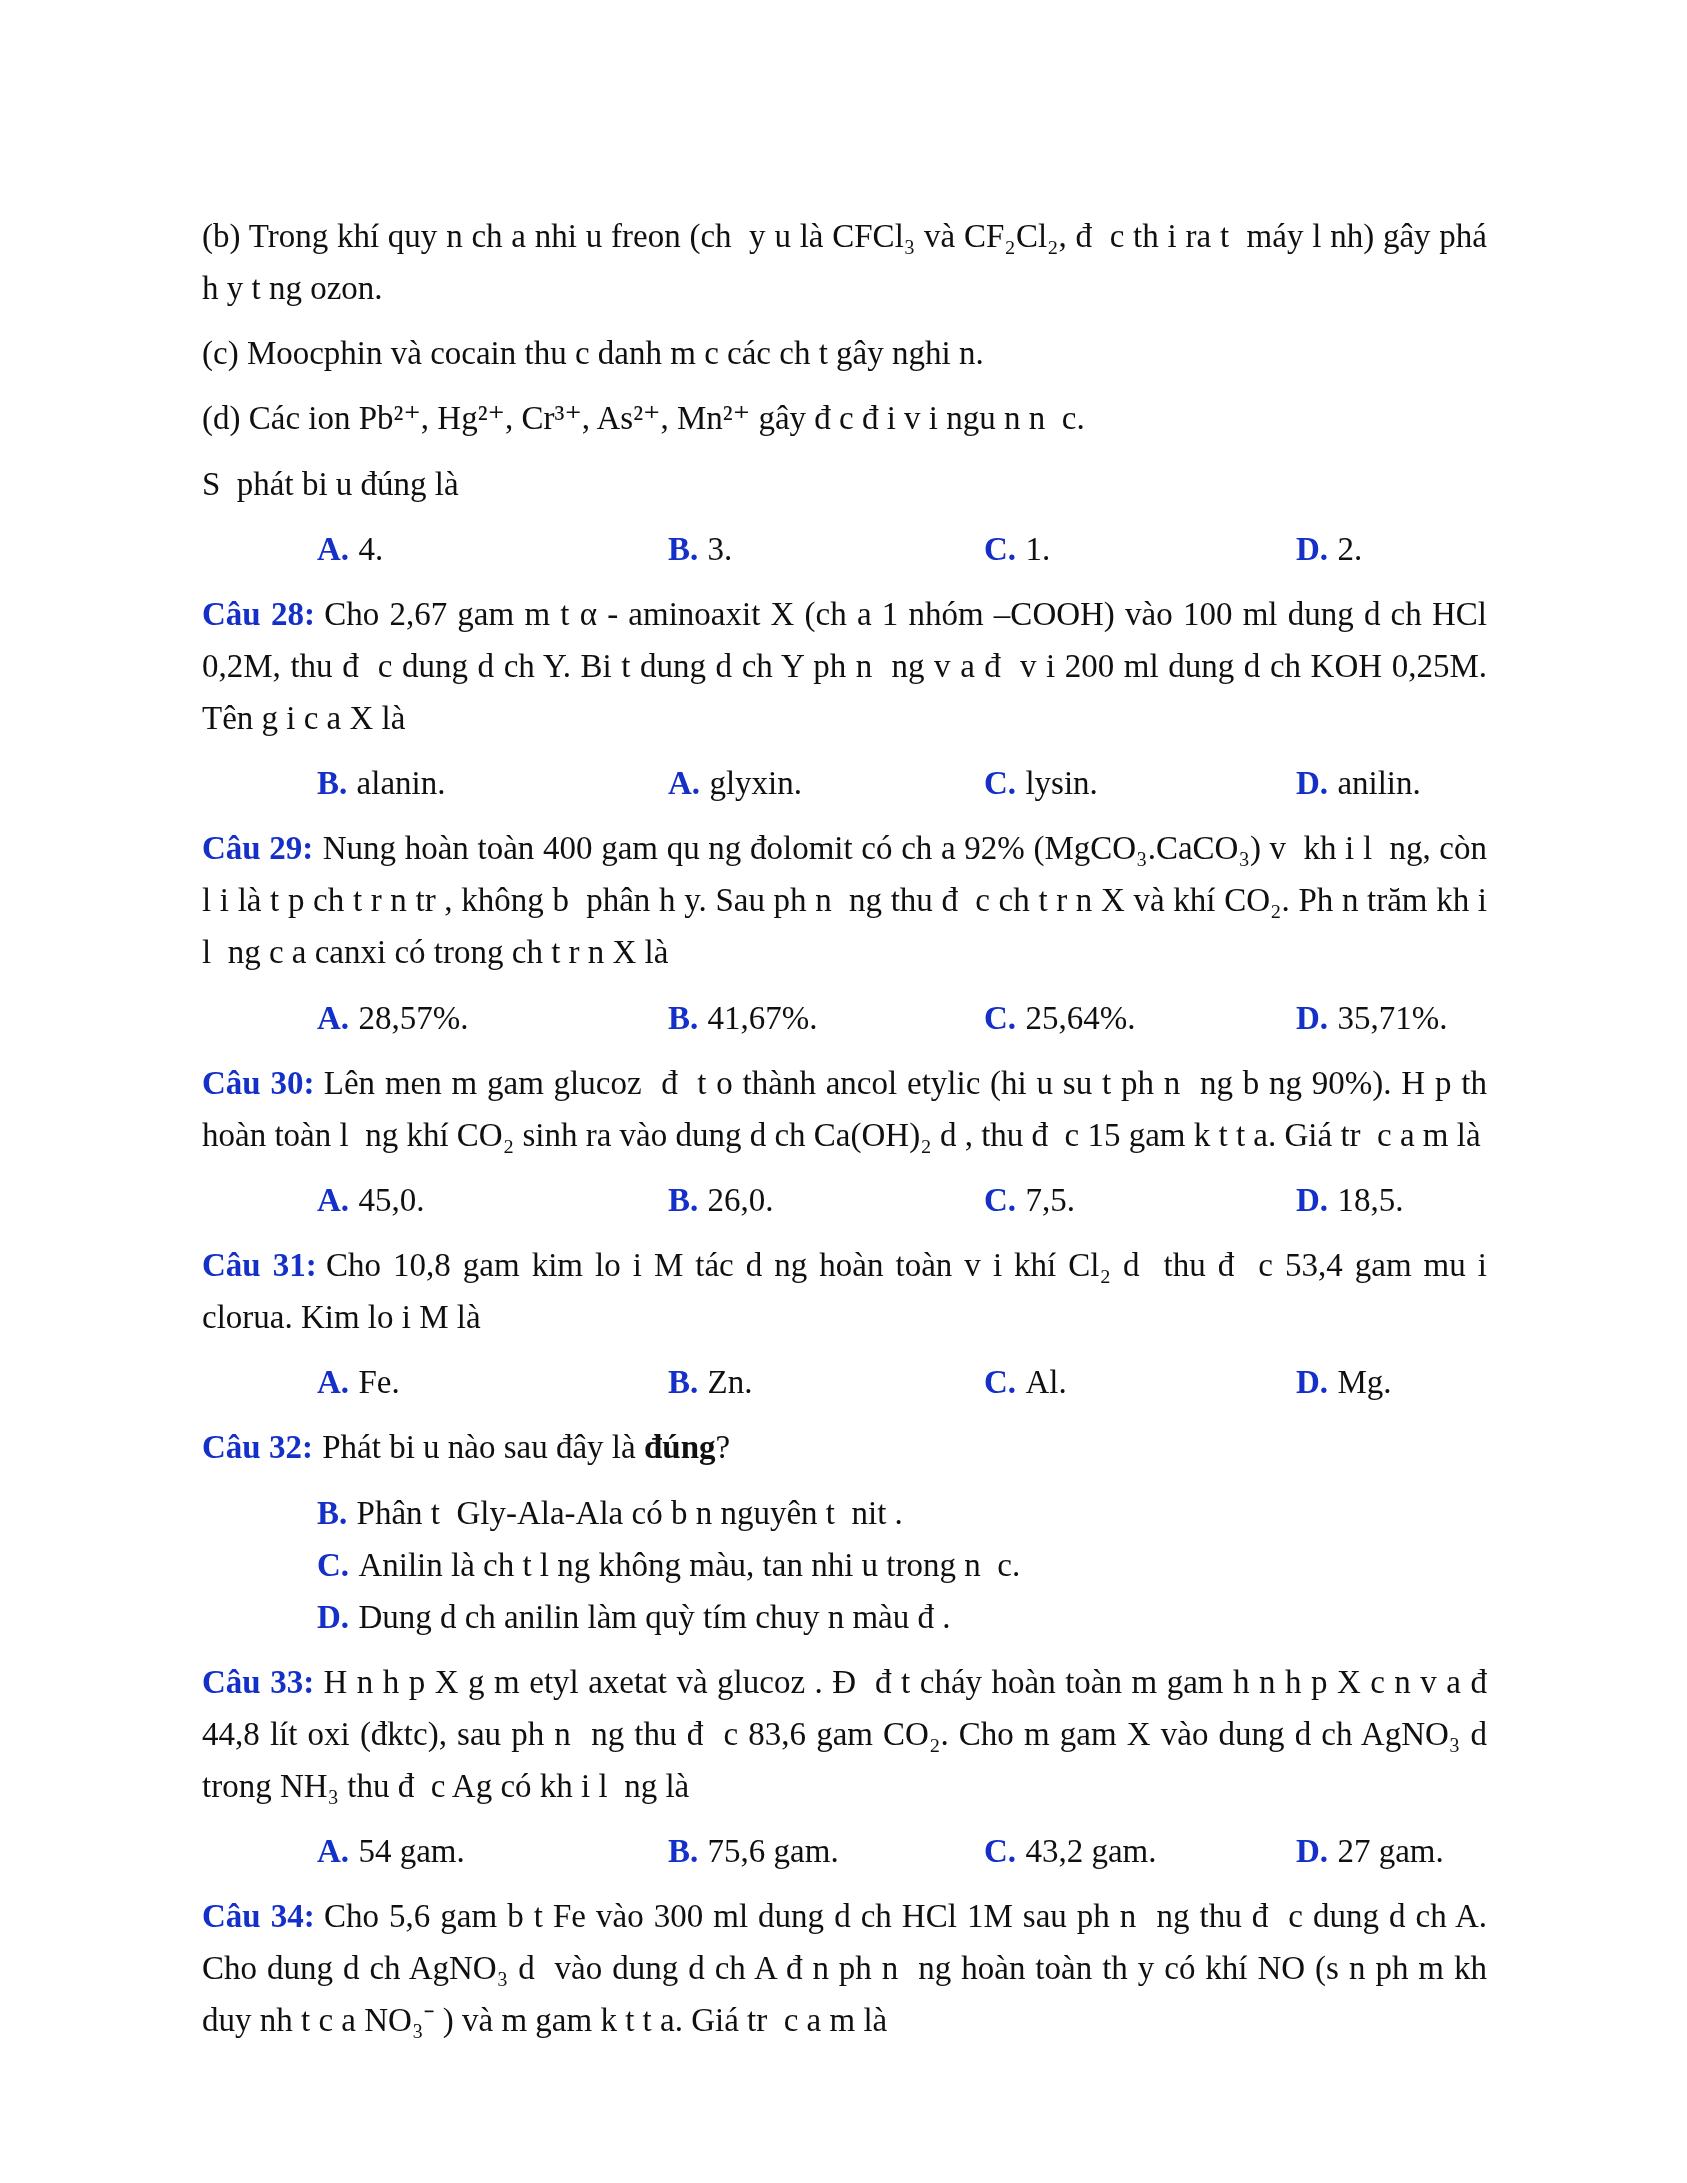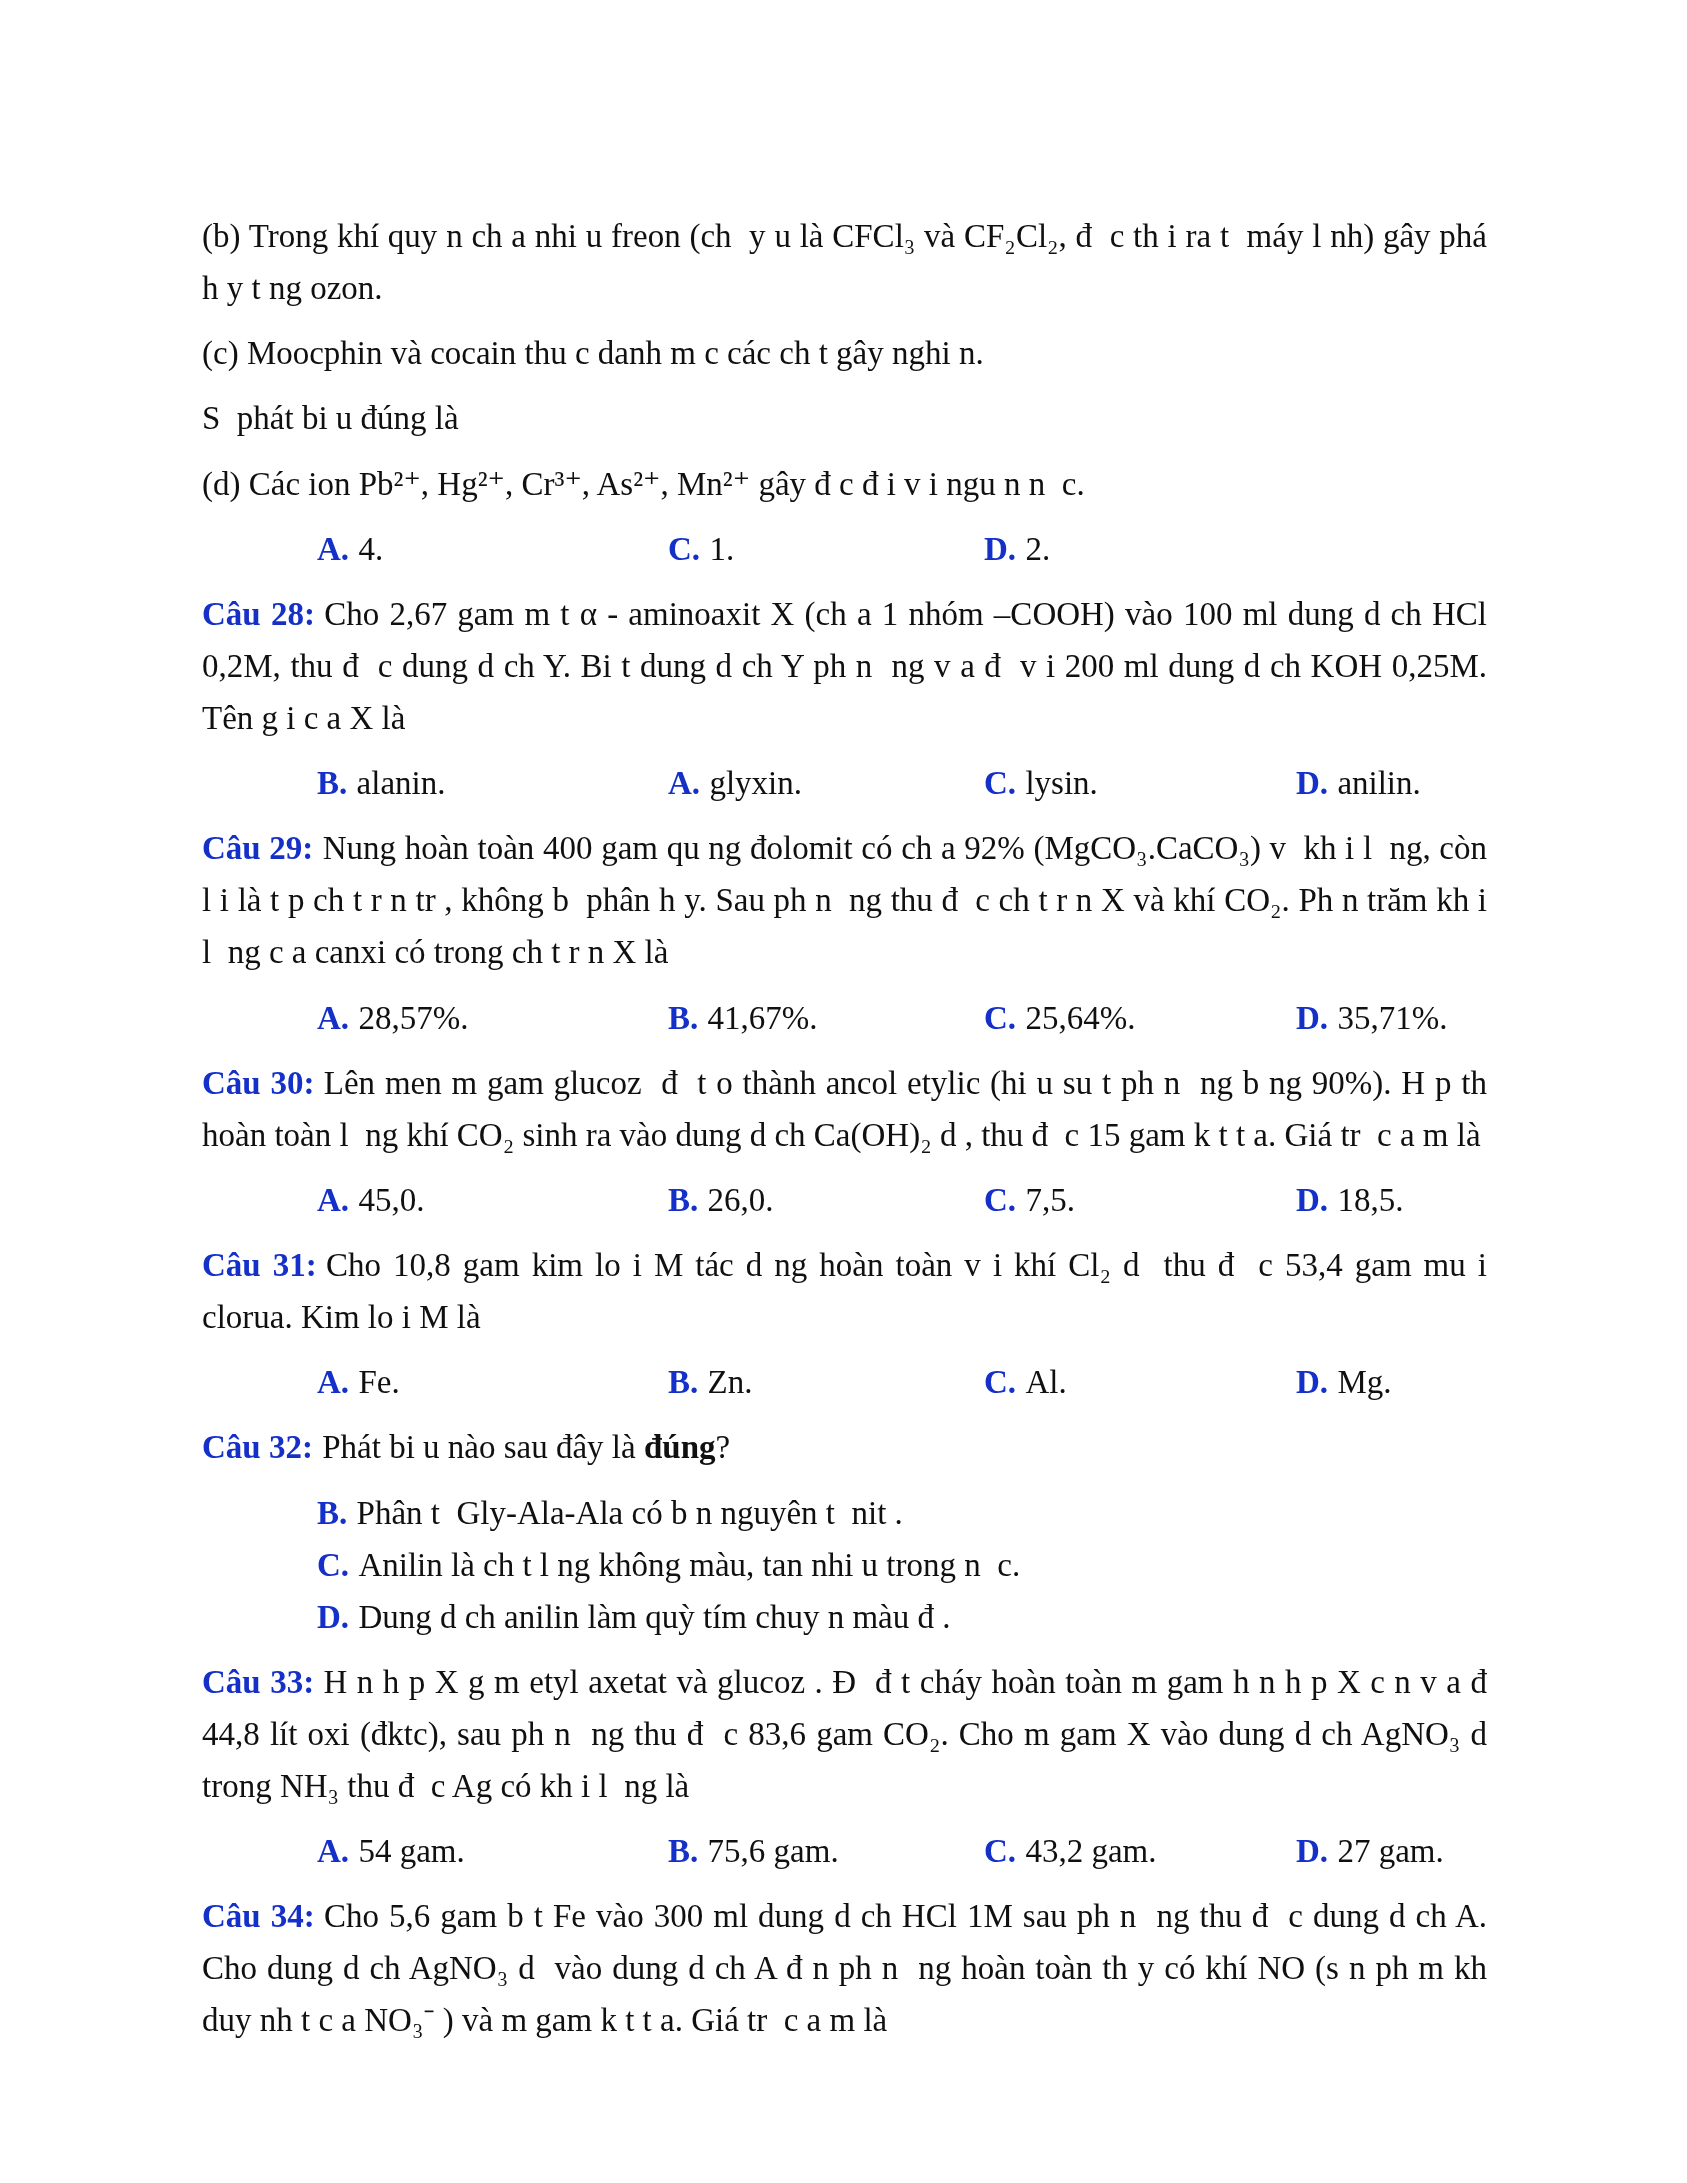--- a/index.html
+++ b/index.html
@@ -46,25 +46,26 @@
     white-space:pre-wrap;
   }
 </style>
 </head>
 <body>
 
 <div class="page">
 
   <p class="para">(b) Trong khí quy n ch a nhi u freon (ch  y u là CFCl₃ và CF₂Cl₂, đ  c th i ra t  máy l nh) gây phá h y t ng ozon.</p>
   <p class="para">(c) Moocphin và cocain thu c danh m c các ch t gây nghi n.</p>
+  <p class="para">(d) Các ion Pb²⁺, Hg²⁺, Cr³⁺, As²⁺, Mn²⁺ gây đ c đ i v i ngu n n  c.</p>
   <p class="para">S  phát bi u đúng là</p>
-  <p class="para">(d) Các ion Pb²⁺, Hg²⁺, Cr³⁺, As²⁺, Mn²⁺ gây đ c đ i v i ngu n n  c.</p>
 
   <div class="opts">
     <span class="opt"><b class="ol">A.</b><span>4.</span></span>
+    <span class="opt"><b class="ol">B.</b><span>3.</span></span>
     <span class="opt"><b class="ol">C.</b><span>1.</span></span>
     <span class="opt"><b class="ol">D.</b><span>2.</span></span>
   </div>
 
   <p class="para q"><span class="qlabel">Câu 28:</span><span class="qtext">Cho 2,67 gam m t α - aminoaxit X (ch a 1 nhóm –COOH) vào 100 ml dung d ch HCl 0,2M, thu đ  c dung d ch Y. Bi t dung d ch Y ph n  ng v a đ  v i 200 ml dung d ch KOH 0,25M. Tên g i c a X là</span></p>
   <div class="opts">
     <span class="opt"><b class="ol">B.</b><span>alanin.</span></span>
     <span class="opt"><b class="ol">A.</b><span>glyxin.</span></span>
     <span class="opt"><b class="ol">C.</b><span>lysin.</span></span>
     <span class="opt"><b class="ol">D.</b><span>anilin.</span></span>

